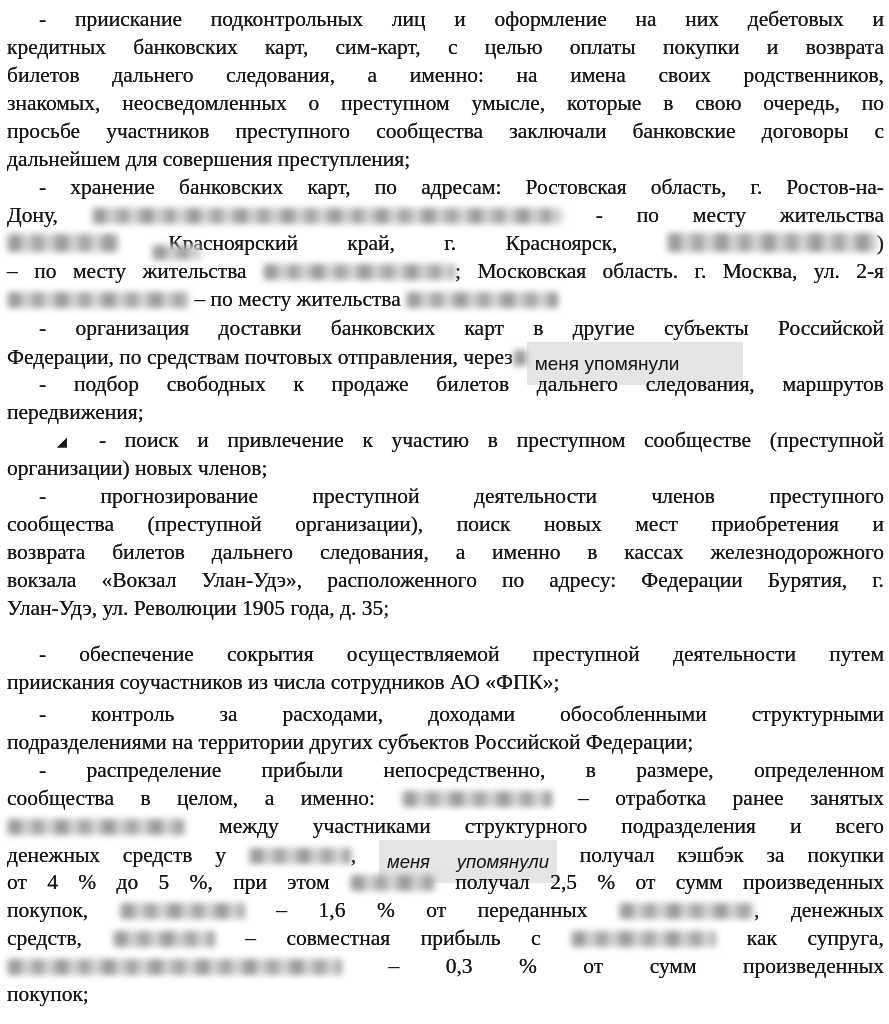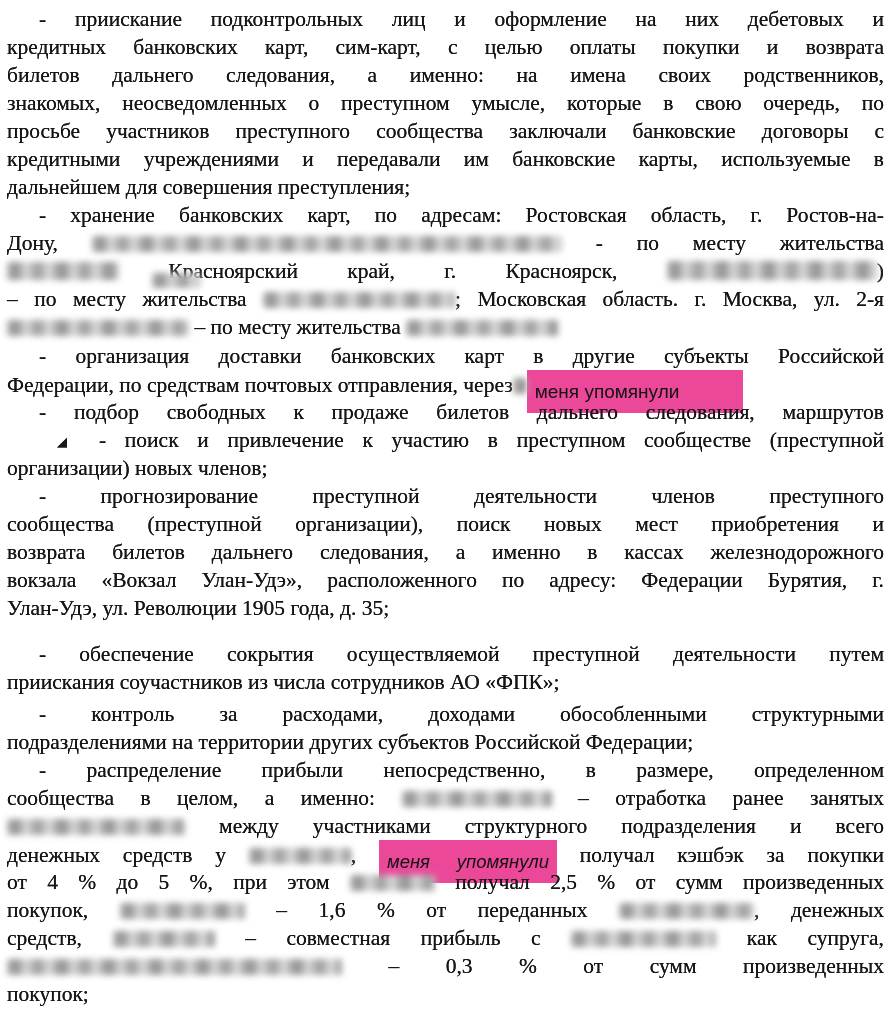--- a/index.html
+++ b/index.html
@@ -21,21 +21,21 @@
   .ind2{text-indent:50px;}
   .redact{
     display:inline-block;height:16px;width:80px;border-radius:2px;
     vertical-align:-2px;
     background:repeating-linear-gradient(90deg,
       #b6b6b6 0px,#8f8f8f 9px,#dadada 19px,#9b9b9b 31px,#e0e0e0 43px,#b6b6b6 47px);
     filter:blur(3px);
   }
   .redact.abs{position:absolute;}
   .badge{
-    display:inline-block;background:#ec4899;color:#111111;
+    display:inline-block;background:#e5e5e5;color:#111111;
     font-family:"Liberation Sans", sans-serif;
     font-size:19px;line-height:27px;height:27px;
     padding:8px 8px;text-align:center;vertical-align:-6px;
     text-shadow:none;
   }
   .badge.it{font-style:italic;font-size:18.5px;}
   .marker{
     font-family:"DejaVu Sans", sans-serif;
     font-size:13px;vertical-align:1px;color:#1a1a1a;
   }
@@ -43,36 +43,36 @@
 </head>
 <body>
 
 <div id="doc">
     <div class="para">
       <div class="line just ind">- приискание подконтрольных лиц и оформление на них дебетовых и</div>
       <div class="line just">кредитных банковских карт, сим-карт, с целью оплаты покупки и возврата</div>
       <div class="line just">билетов дальнего следования, а именно: на имена своих родственников,</div>
       <div class="line just">знакомых, неосведомленных о преступном умысле, которые в свою очередь, по</div>
       <div class="line just">просьбе участников преступного сообщества заключали банковские договоры с</div>
-      <div class="line just">кредитными учреждениями и передавали им банковские карты, используемые в</div>
       <div class="line">дальнейшем для совершения преступления;</div>
     </div>
     <div class="para">
       <div class="line just ind">- хранение банковских карт, по адресам: Ростовская область, г. Ростов-на-</div>
       <div class="line just">Дону, <span class="redact" style="width: 470px;"></span> - по месту жительства</div>
       <div class="line just"><span class="redact" style="width: 112px; height: 18px;"></span> Красноярский край, г. Красноярск, <span class="redact" style="width: 210px; height: 19px;"></span>)</div>
       <div class="line just">– по месту жительства <span class="redact" style="width: 192px;"></span>; Московская область. г. Москва, ул. 2-я<span class="redact abs" style="left: 145px; top: -12px; width: 48px; height: 15px;"></span></div>
       <div class="line"><span class="redact" style="width: 182px;"></span> – по месту жительства <span class="redact" style="width: 152px;"></span></div>
     </div>
     <div class="para" style="margin-top: 1px;">
       <div class="line just ind">- организация доставки банковских карт в другие субъекты Российской</div>
       <div class="line">Федерации, по средствам почтовых отправления, через<span class="redact" style="width: 14px;"></span><span class="badge" style="min-width: 200px;">меня упомянули</span></div>
     </div>
     <div class="para">
       <div class="line just ind">- подбор свободных к продаже билетов дальнего следования, маршрутов</div>
+      <div class="line">передвижения;</div>
     </div>
     <div class="para">
       <div class="line just ind2"><span class="marker">◢</span> - поиск и привлечение к участию в преступном сообществе (преступной</div>
       <div class="line">организации) новых членов;</div>
     </div>
     <div class="para">
       <div class="line just ind">- прогнозирование преступной деятельности членов преступного</div>
       <div class="line just">сообщества (преступной организации), поиск новых мест приобретения и</div>
       <div class="line just">возврата билетов дальнего следования, а именно в кассах железнодорожного</div>
       <div class="line just">вокзала «Вокзал Улан-Удэ», расположенного по адресу: Федерации Бурятия, г.</div>

